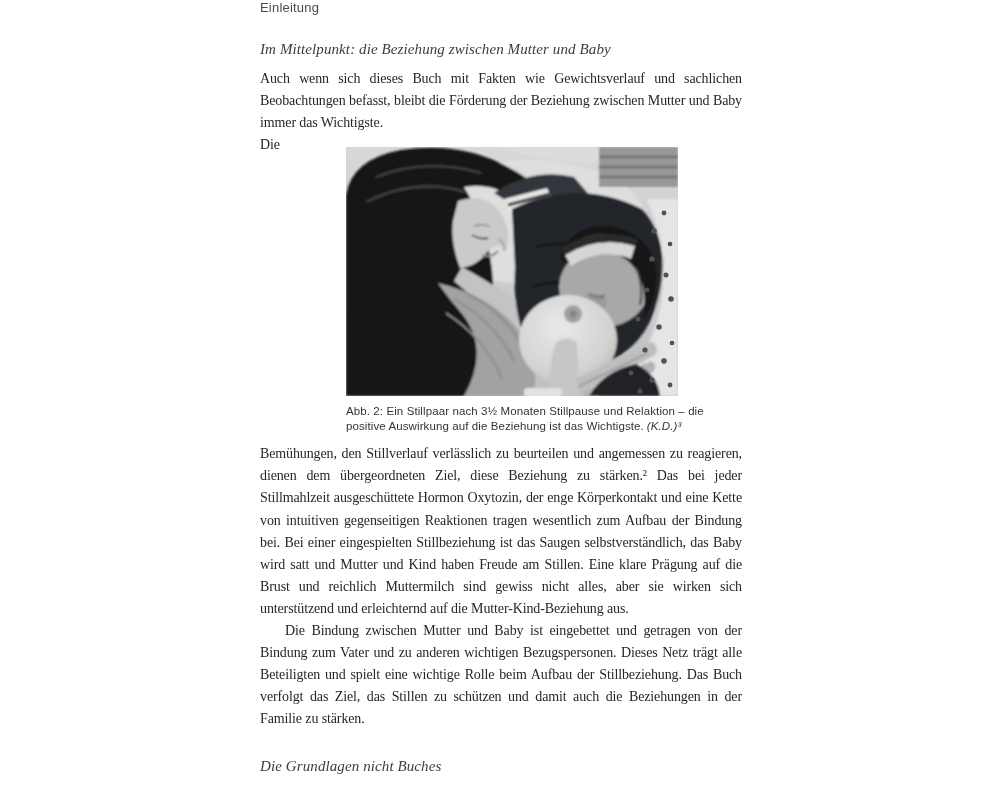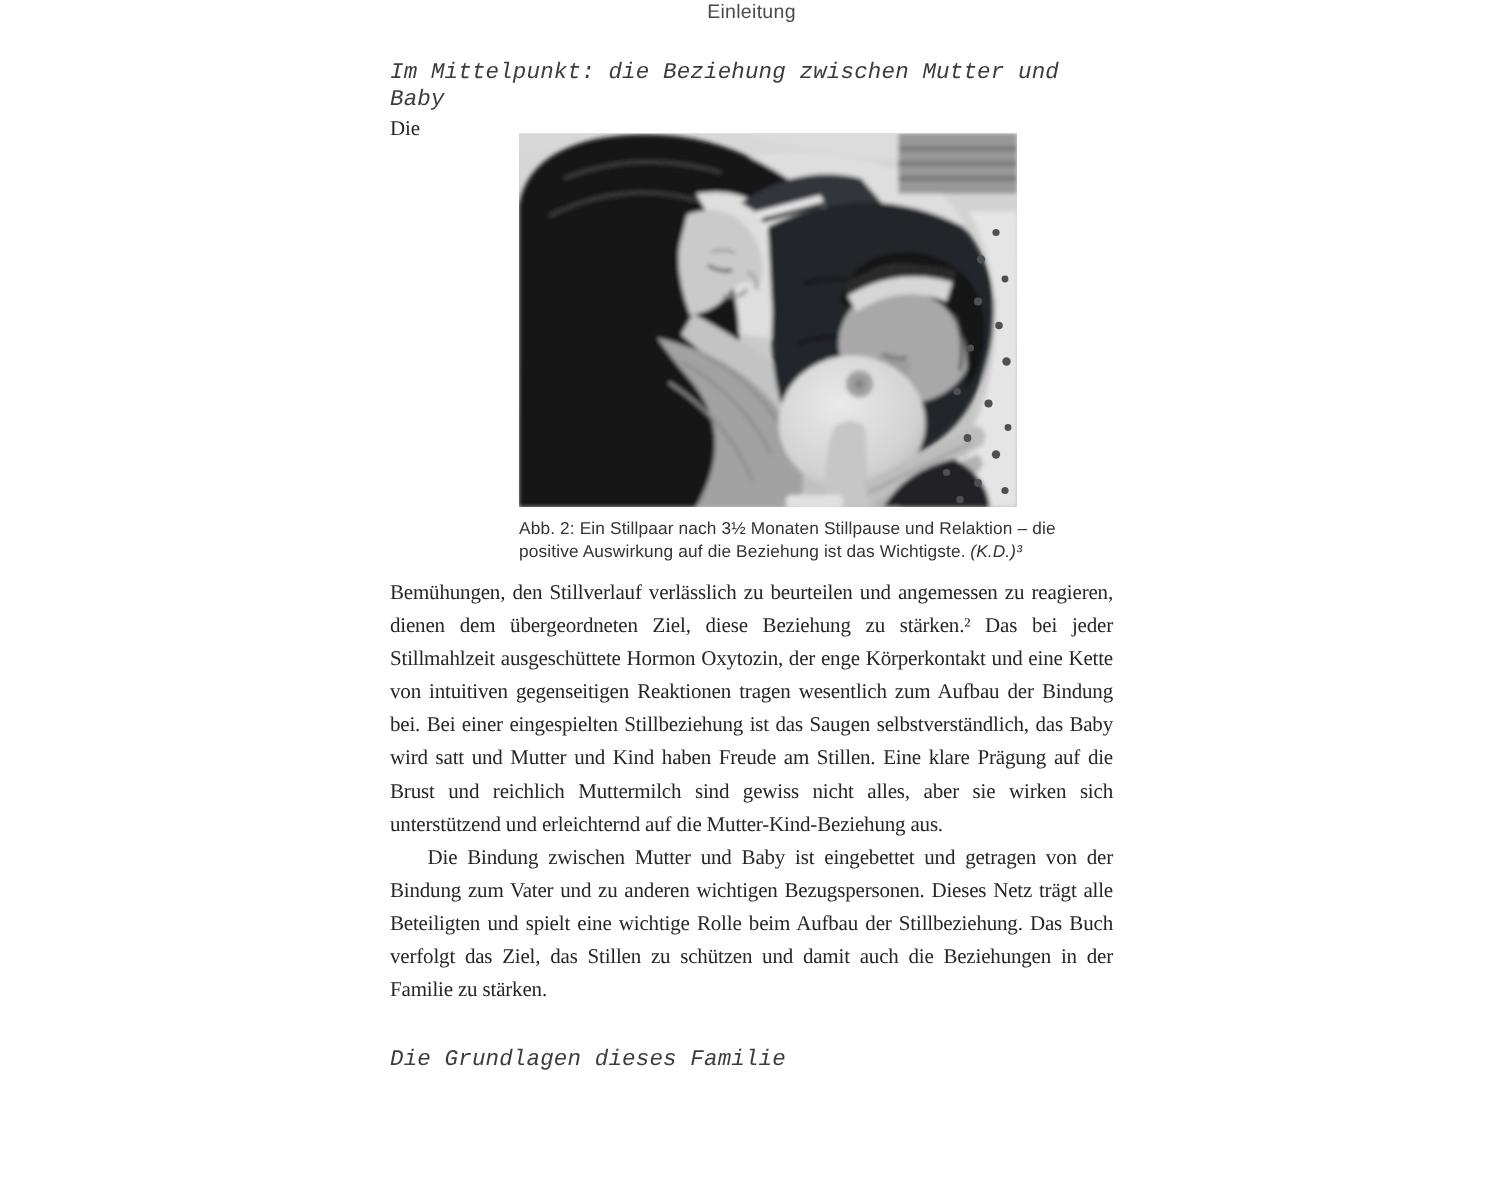--- a/index.html
+++ b/index.html
@@ -9,35 +9,35 @@
     height: 800px;
     background: #ffffff;
     overflow: hidden;
     font-family: "Liberation Serif", serif;
   }
   .running-header {
     position: absolute;
     top: 1px;
     left: 260px;
     width: 482px;
-    text-align: center;
+    text-align: left;
     font-family: "Liberation Sans", sans-serif;
     font-size: 13px;
     line-height: 14px;
     color: #4b4b4b;
     letter-spacing: 0.2px;
   }
   .column {
     position: absolute;
     left: 260px;
     top: 40px;
     width: 482px;
   }
   .subheading {
-    font-family: Liberation Mono, monospace;
+    font-family: Liberation Serif, serif;
     font-style: italic;
     font-weight: normal;
     font-size: 15px;
     line-height: 18px;
     color: #3c3c3c;
     letter-spacing: 0.1px;
     margin: 0;
   }
   .subheading.second { margin: 26px 0 12px 0; }
   .body-text {
@@ -87,20 +87,21 @@
 <body>
 
 <div class="page">
 
   <div class="running-header">Einleitung</div>
 
   <div class="column">
 
     <h2 class="subheading">Im Mittelpunkt: die Beziehung zwischen Mutter und Baby</h2>
 
+    <p class="body-text intro">Auch wenn sich dieses Buch mit Fakten wie Gewichtsverlauf und sachlichen Beobachtungen befasst, bleibt die Förderung der Beziehung zwischen Mutter und Baby immer das Wichtigste.</p>
 
     <div>
       <figure class="photo-figure" style="margin-top:13px;">
         <svg viewBox="0 0 332 249" role="img" aria-label="Schwarzweißfoto: Mutter stillt ihr Baby">
           <defs>
             <linearGradient id="bgG" x1="0" y1="0" x2="0" y2="1">
               <stop offset="0" stop-color="#d8d8d8"></stop>
               <stop offset="1" stop-color="#bfbfbf"></stop>
             </linearGradient>
             <radialGradient id="breastG" cx="42%" cy="36%" r="75%">
@@ -193,19 +194,19 @@
               <circle cx="294" cy="244" r="2.5"></circle>
           </g>
         </svg>
         <figcaption class="photo-caption"><span>Abb. 2: Ein Stillpaar nach 3½ Monaten Stillpause und Relaktion – die positive Auswirkung auf die Beziehung ist das Wichtigste.</span><span class="caption-credit">(K.D.)³</span></figcaption>
       </figure>
 
       <p class="body-text">Die Bemühungen, den Stillverlauf verlässlich zu beurteilen und angemessen zu reagieren, dienen dem übergeordneten Ziel, diese Beziehung zu stärken.² Das bei jeder Stillmahlzeit ausgeschüttete Hormon Oxytozin, der enge Körperkontakt und eine Kette von intuitiven gegenseitigen Reaktionen tragen wesentlich zum Aufbau der Bindung bei. Bei einer eingespielten Stillbeziehung ist das Saugen selbstverständlich, das Baby wird satt und Mutter und Kind haben Freude am Stillen. Eine klare Prägung auf die Brust und reichlich Muttermilch sind gewiss nicht alles, aber sie wirken sich unterstützend und erleichternd auf die Mutter-Kind-Beziehung aus.</p>
       <p class="body-text para-indent">Die Bindung zwischen Mutter und Baby ist eingebettet und getragen von der Bindung zum Vater und zu anderen wichtigen Bezugspersonen. Dieses Netz trägt alle Beteiligten und spielt eine wichtige Rolle beim Aufbau der Stillbeziehung. Das Buch verfolgt das Ziel, das Stillen zu schützen und damit auch die Beziehungen in der Familie zu stärken.</p>
     </div>
 
-    <h2 class="subheading second">Die Grundlagen dieses Familie</h2>
+    <h2 class="subheading second">Die Grundlagen nicht Buches</h2>
 
 
   </div>
 
 
 </div>
 
 </body></html>

